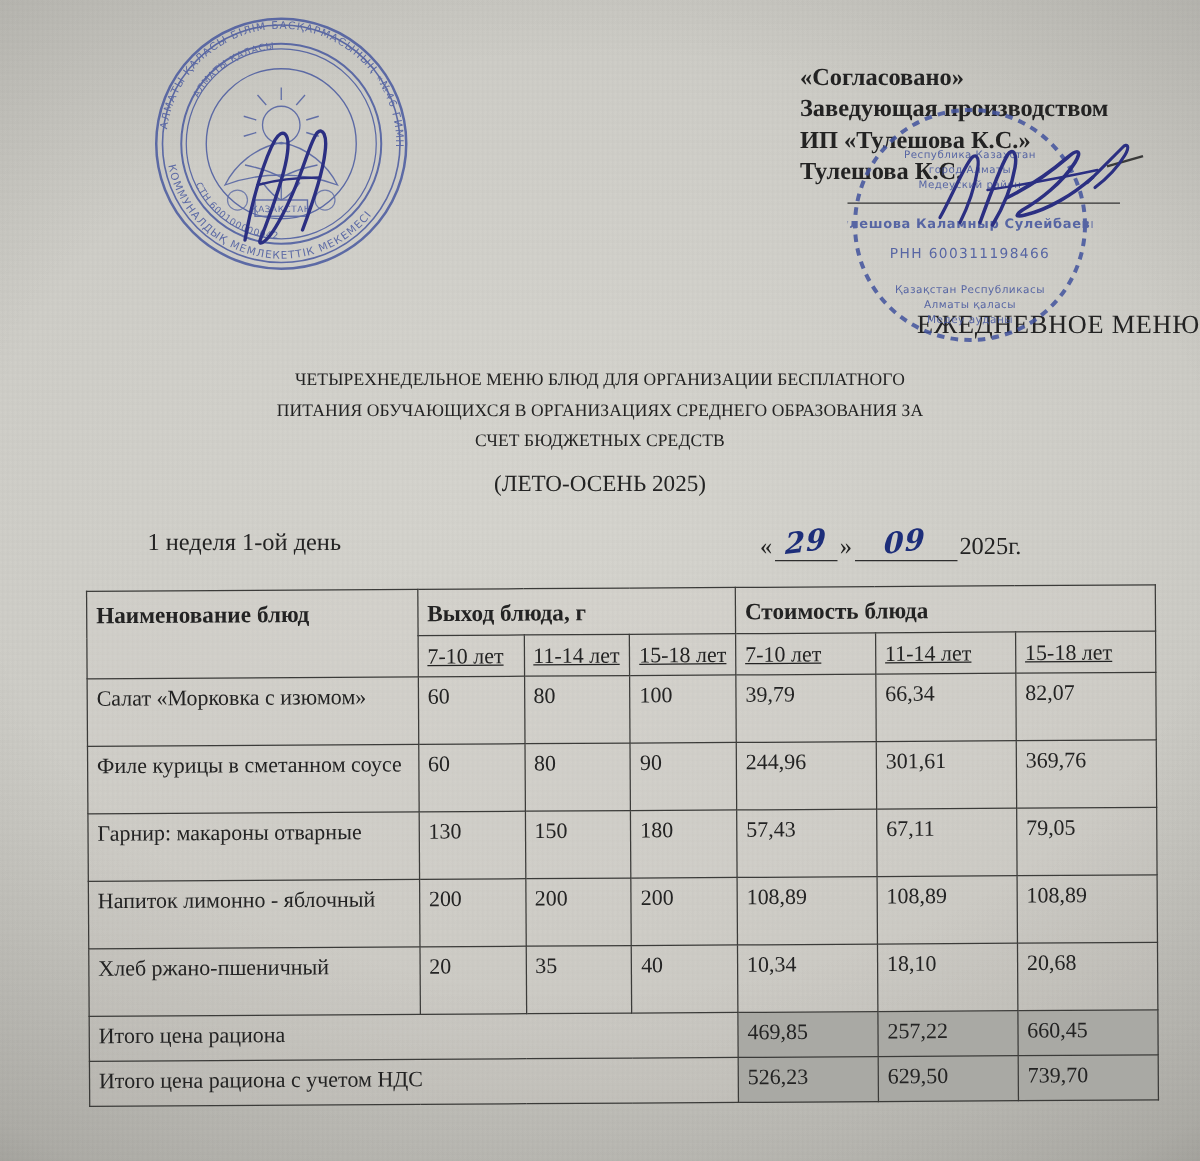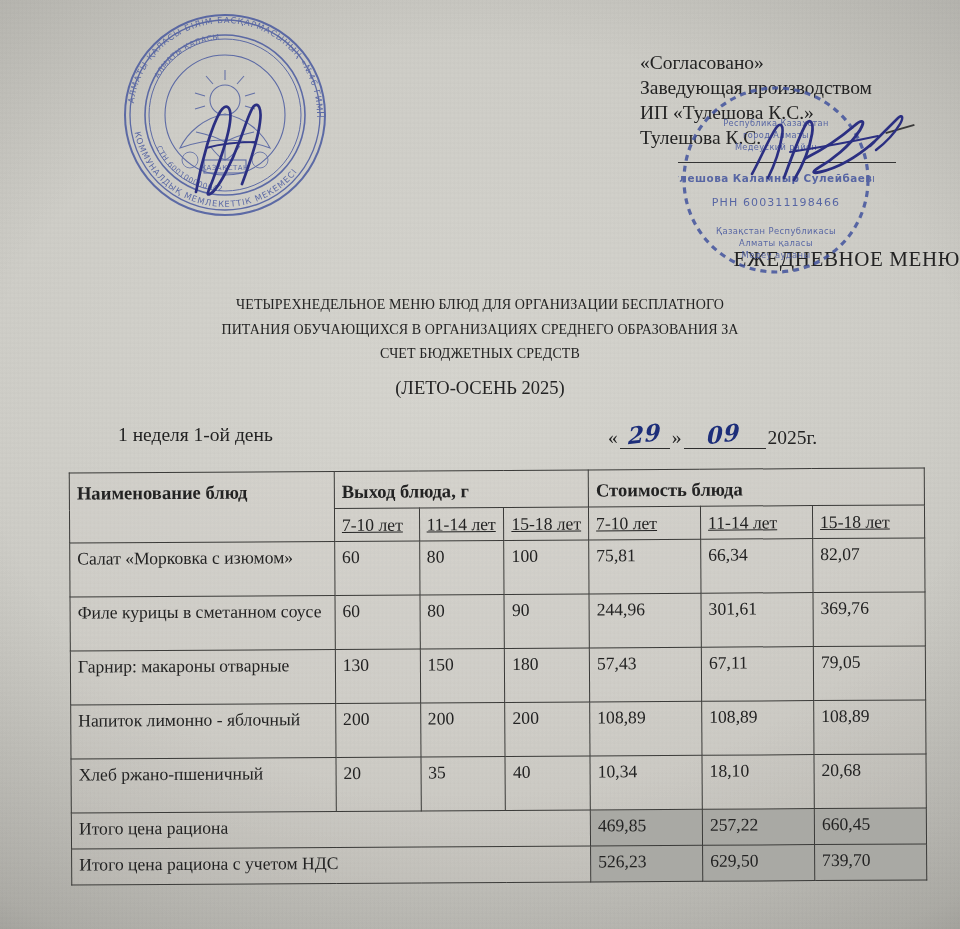--- a/index.html
+++ b/index.html
@@ -51,20 +51,21 @@
     margin-top: 18px;
     margin-left: 24px;
   }
   .approve-right {
     position: absolute;
     left: 640px; top: 50px;
     font-size: 19.5px;
     line-height: 25px;
     white-space: nowrap;
     z-index: 6;
+    font-weight: bold;
   }
   .approve-right .sigline2 {
     display: block;
     width: 218px;
     height: 0;
     border-top: 1.6px solid #333;
     margin-top: 12px;
     margin-left: 38px;
   }
   .dash-right {
@@ -356,21 +357,21 @@
         <th class="sub c-cost2">11-14 лет</th>
         <th class="sub c-cost3">15-18 лет</th>
       </tr>
     </thead>
     <tbody>
       <tr class="dish">
         <td class="name">Салат «Морковка с изюмом»</td>
         <td class="num">60</td>
         <td class="num">80</td>
         <td class="num">100</td>
-        <td class="num">75,81</td>
+        <td class="num">39,79</td>
         <td class="num">66,34</td>
         <td class="num">82,07</td>
       </tr>
       <tr class="dish">
         <td class="name">Филе курицы в сметанном соусе</td>
         <td class="num">60</td>
         <td class="num">80</td>
         <td class="num">90</td>
         <td class="num">244,96</td>
         <td class="num">301,61</td>

